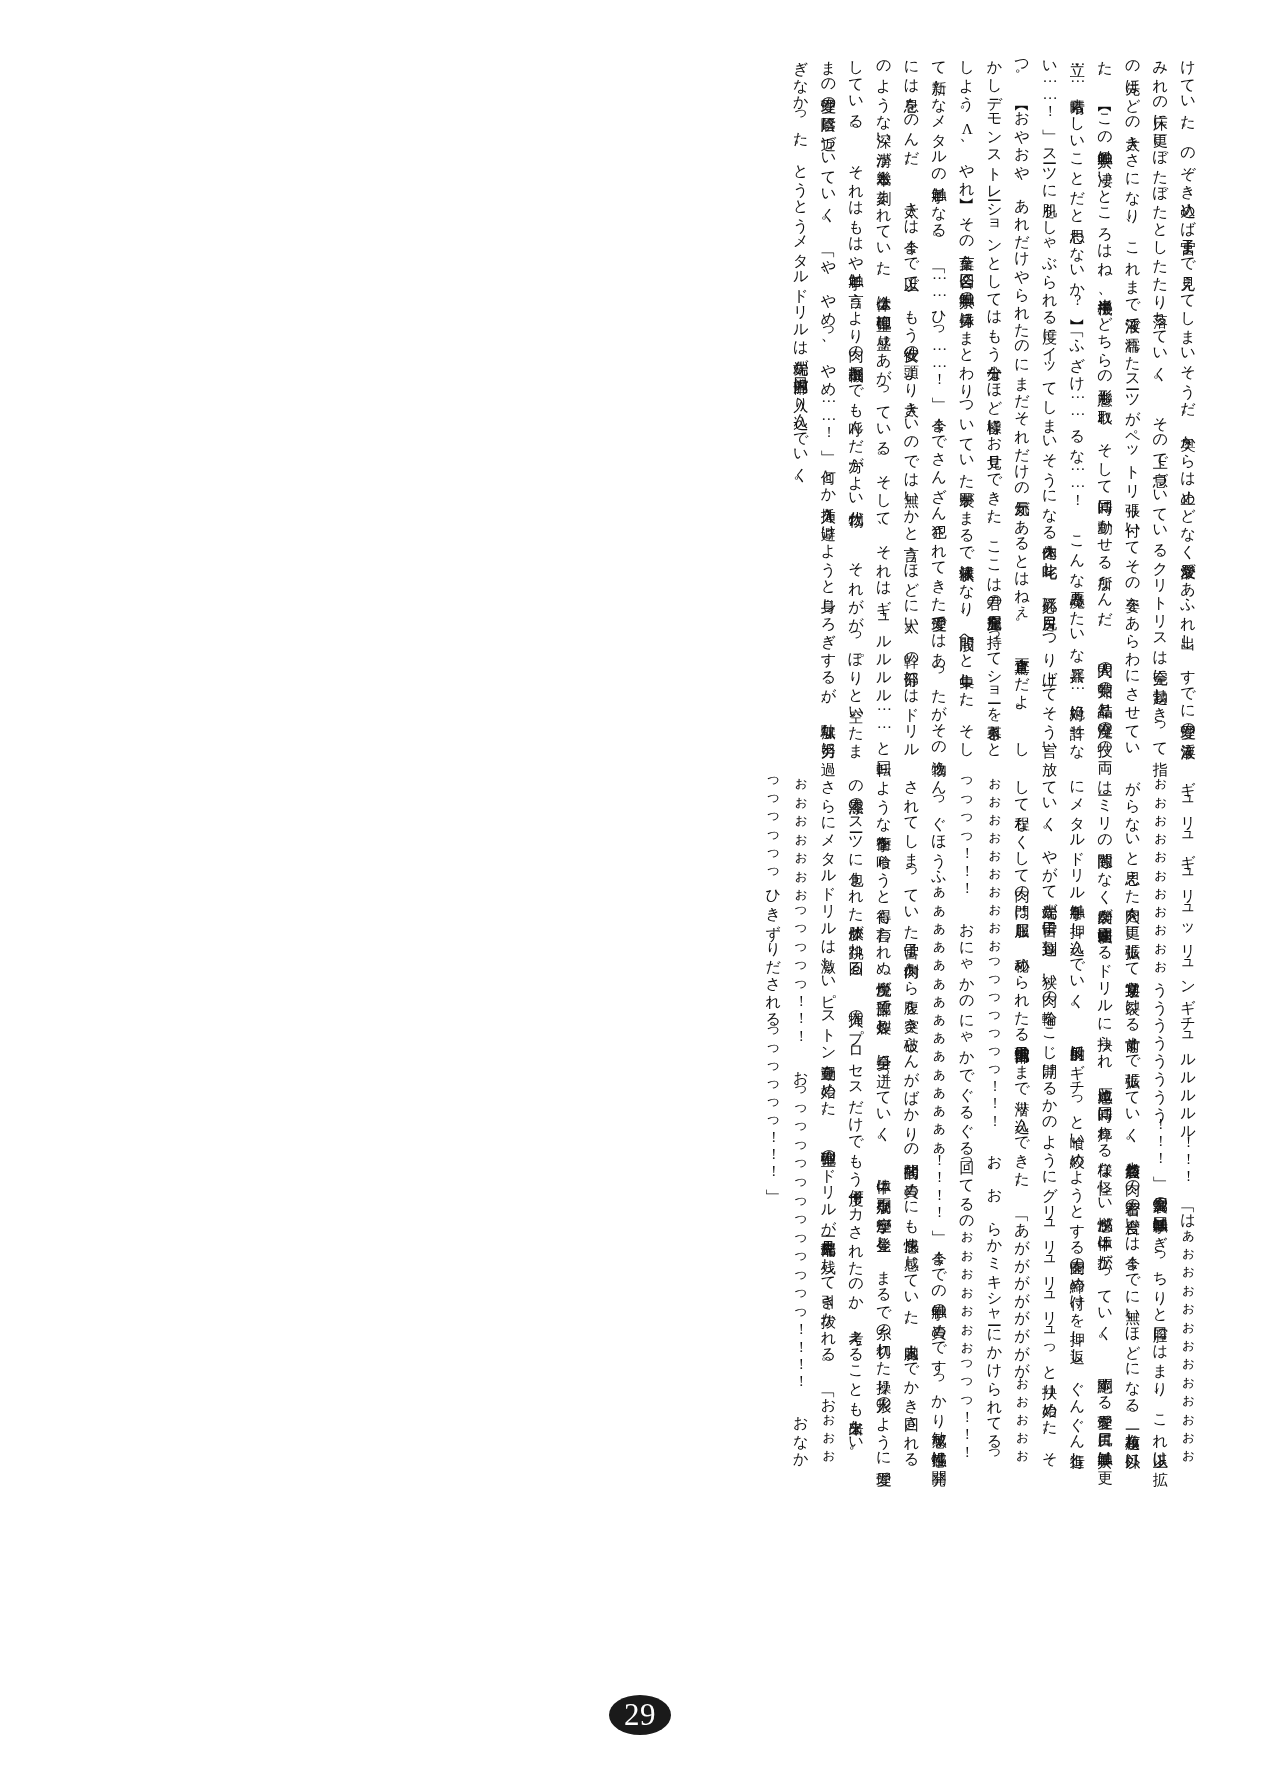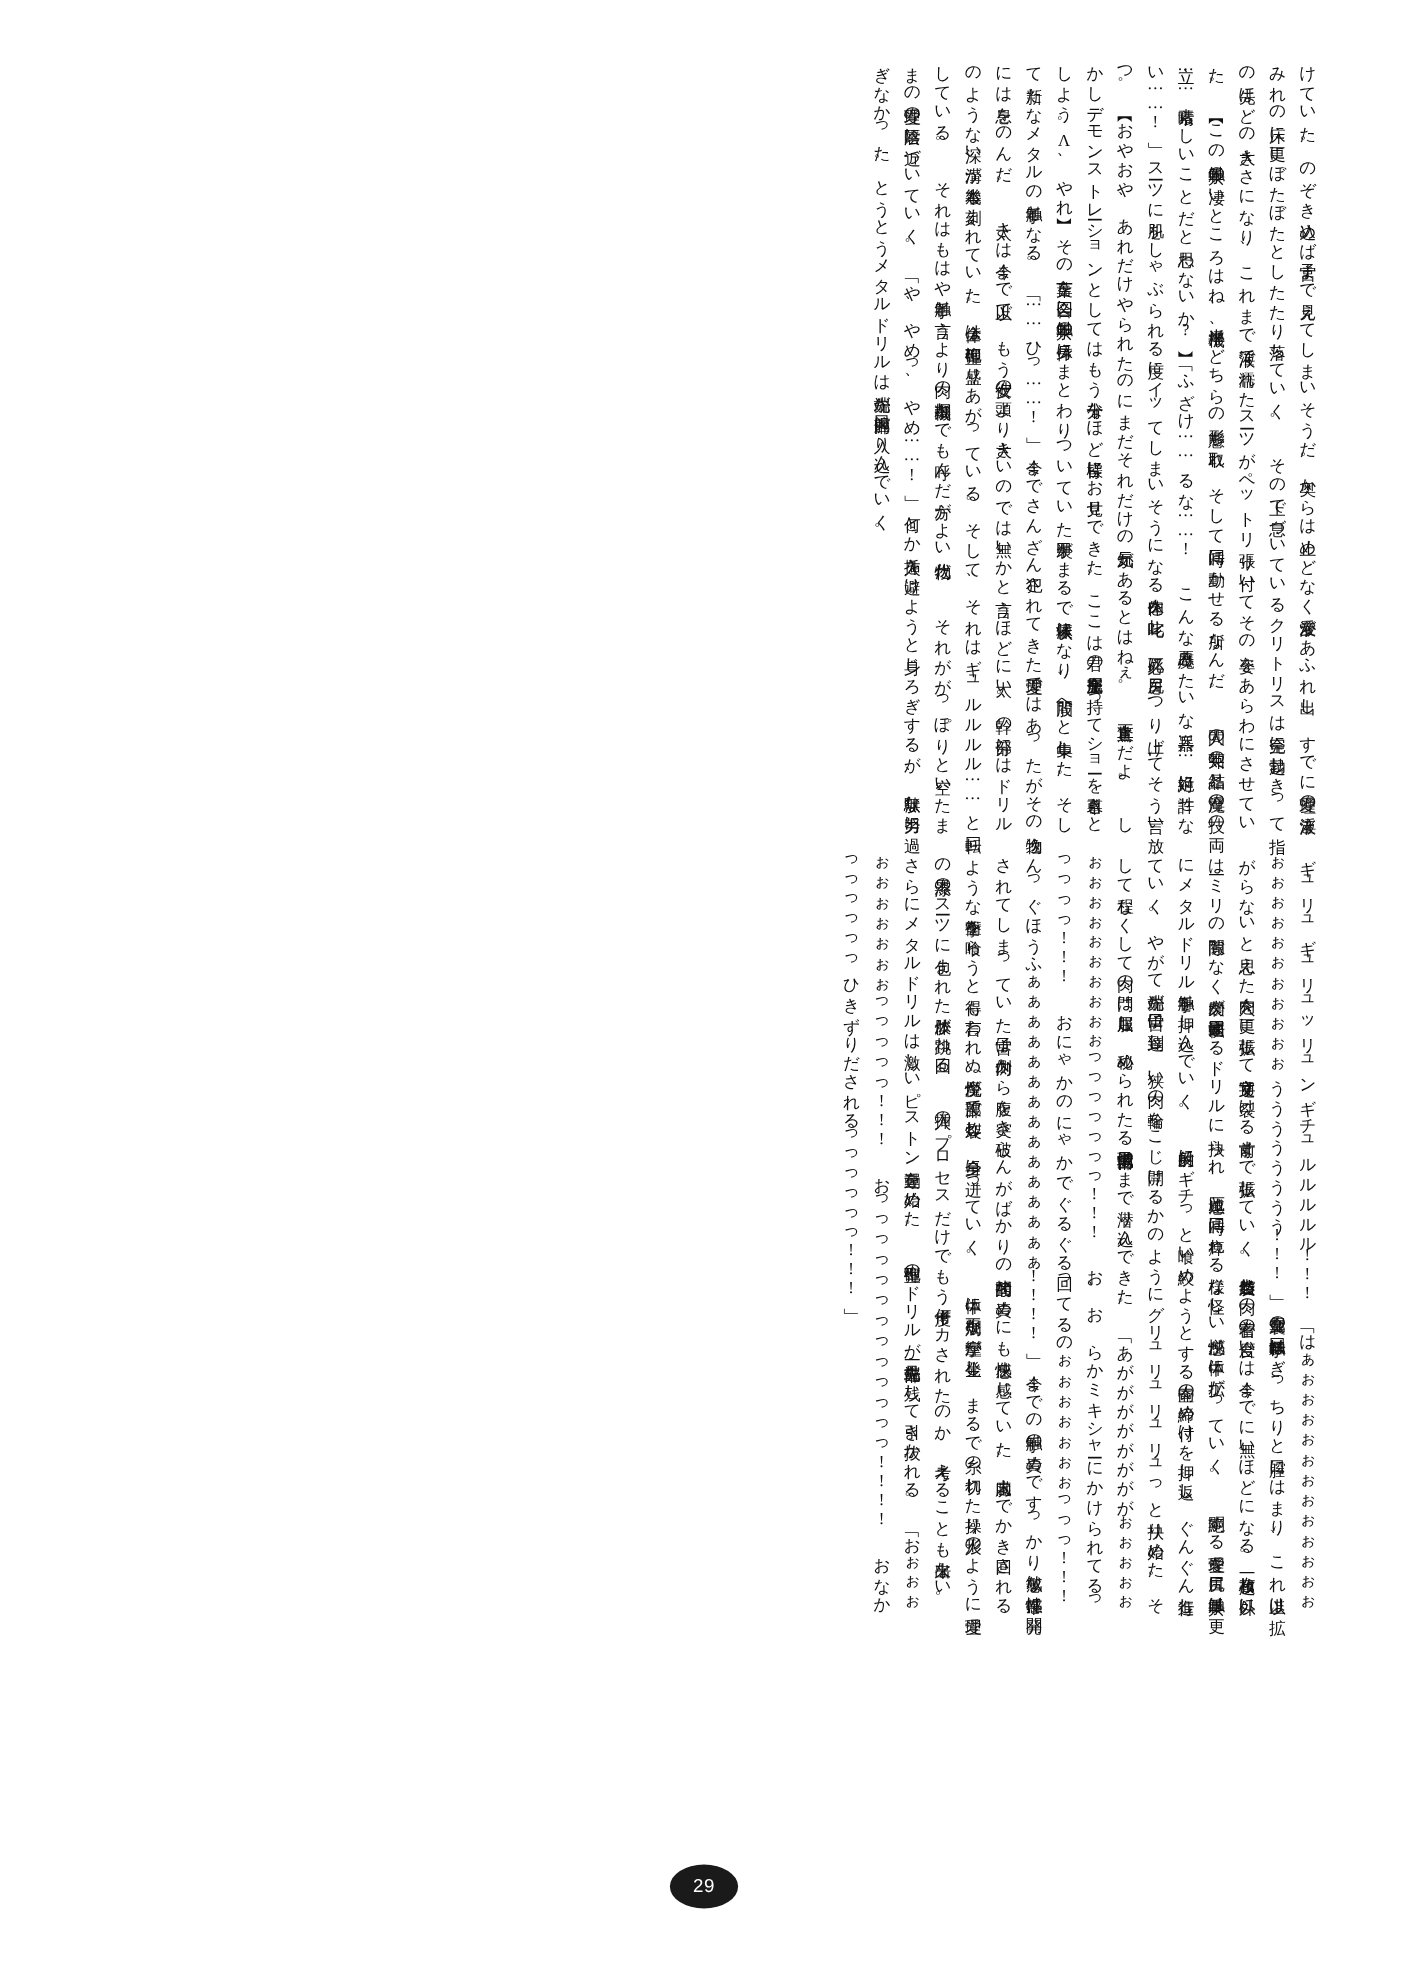--- a/index.html
+++ b/index.html
@@ -55,22 +55,22 @@
   .page-number {
     position: absolute;
     left: 50%;
     transform: translateX(-50%);
     bottom: 56px;
     width: 62px;
     height: 40px;
     background: #1a1a1a;
     border-radius: 50% / 50%;
     color: #ffffff;
-    font-family: Liberation Sans, sans-serif;
-    font-size: 17px;
+    font-family: Liberation Serif, serif;
+    font-size: 31px;
     display: flex;
     align-items: center;
     justify-content: center;
     letter-spacing: 0.5px;
   }
 </style>
 </head>
 <body>
 
 <div class="page">

